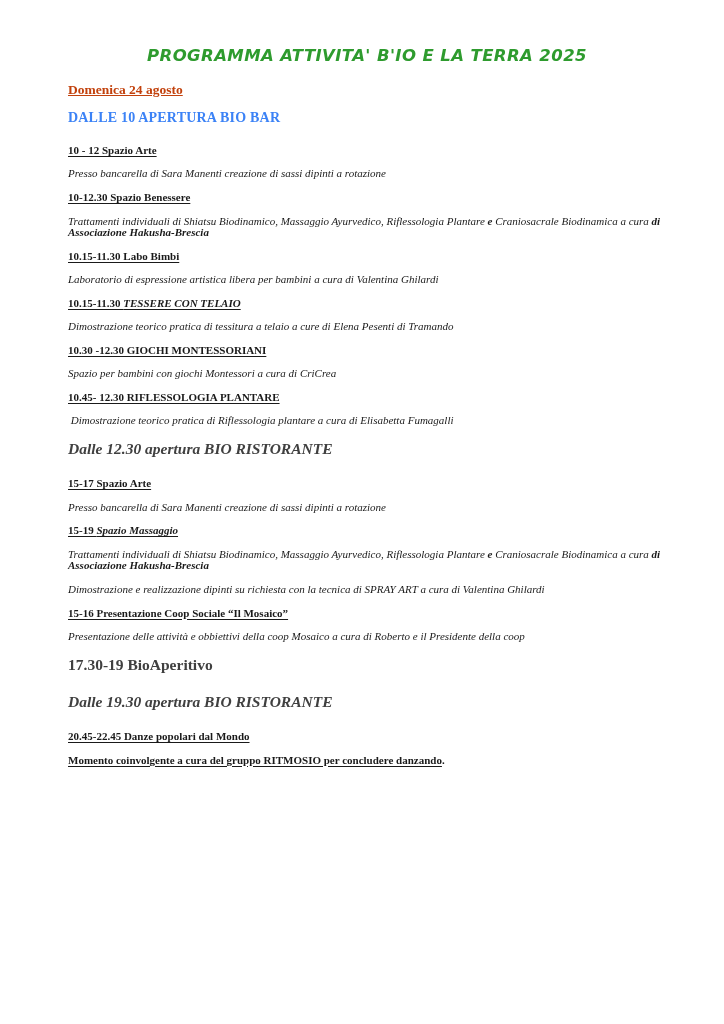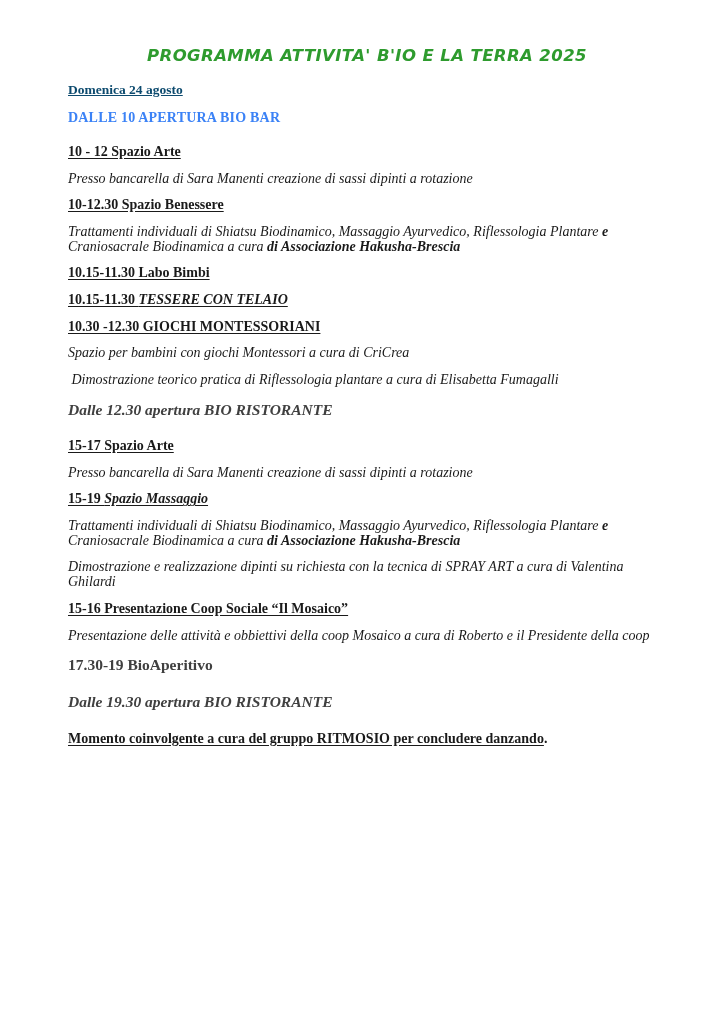--- a/index.html
+++ b/index.html
@@ -22,26 +22,26 @@
     font-family:"DejaVu Sans", sans-serif;
     font-weight:bold;
     font-style:italic;
     font-size:16.5px;
     letter-spacing:0.4px;
     color:#2E9B2E;
   }
   .line{
     margin:0 0 12px 0;
     line-height:1.05;
-    font-size:14px;
+    font-size:11px;
     white-space:pre-wrap;
     max-width:594px;
   }
   .t-date{
-    color:#0c4a6e;
+    color:#c2410c;
     font-weight:bold;
     font-size:13.5px;
     text-decoration:underline;
     margin-bottom:14px;
   }
   .t-hblue{
     color:#3b82f6;
     font-weight:bold;
     font-size:14px;
     letter-spacing:0.2px;
@@ -71,29 +71,33 @@
 <div class="page">
   <h1 class="doc-title">PROGRAMMA ATTIVITA' B'IO E LA TERRA 2025</h1>
   <div>
       <p class="line t-date"><span>Domenica 24 agosto</span></p>
       <p class="line t-hblue"><span>DALLE 10 APERTURA BIO BAR</span></p>
       <p class="line t-hblack"><span>10 - 12 Spazio Arte</span></p>
       <p class="line t-body"><span>Presso bancarella di Sara Manenti creazione di sassi dipinti a rotazione</span></p>
       <p class="line t-hblack"><span>10-12.30 Spazio Benessere</span></p>
       <p class="line t-body"><span>Trattamenti individuali di Shiatsu Biodinamico, Massaggio Ayurvedico, Riflessologia Plantare </span><span class="b">e</span><span> Craniosacrale Biodinamica a cura </span><span class="b">di Associazione Hakusha-Brescia</span></p>
       <p class="line t-hblack"><span>10.15-11.30 Labo Bimbi</span></p>
+      <p class="line t-body"><span>Laboratorio di espressione artistica libera per bambini a cura di Valentina Ghilardi</span></p>
       <p class="line t-hblack"><span>10.15-11.30 </span><span class="i">TESSERE CON TELAIO</span></p>
+      <p class="line t-body"><span>Dimostrazione teorico pratica di tessitura a telaio a cure di Elena Pesenti di Tramando</span></p>
       <p class="line t-hblack"><span>10.30 -12.30 GIOCHI MONTESSORIANI</span></p>
       <p class="line t-body"><span>Spazio per bambini con giochi Montessori a cura di CriCrea</span></p>
+      <p class="line t-hblack"><span>10.45- 12.30 RIFLESSOLOGIA PLANTARE</span></p>
       <p class="line t-body"><span> Dimostrazione teorico pratica di Riflessologia plantare a cura di Elisabetta Fumagalli</span></p>
       <p class="line t-hbig i"><span>Dalle 12.30 apertura BIO RISTORANTE</span></p>
       <p class="line t-hblack"><span>15-17 Spazio Arte</span></p>
       <p class="line t-body"><span>Presso bancarella di Sara Manenti creazione di sassi dipinti a rotazione</span></p>
       <p class="line t-hblack"><span>15-19 </span><span class="i">Spazio Massaggio</span></p>
       <p class="line t-body"><span>Trattamenti individuali di Shiatsu Biodinamico, Massaggio Ayurvedico, Riflessologia Plantare </span><span class="b">e</span><span> Craniosacrale Biodinamica a cura </span><span class="b">di Associazione Hakusha-Brescia</span></p>
       <p class="line t-body"><span>Dimostrazione e realizzazione dipinti su richiesta con la tecnica di SPRAY ART a cura di Valentina Ghilardi</span></p>
       <p class="line t-hblack"><span>15-16 Presentazione Coop Sociale “Il Mosaico”</span></p>
       <p class="line t-body"><span>Presentazione delle attività e obbiettivi della coop Mosaico a cura di Roberto e il Presidente della coop</span></p>
       <p class="line t-hbig"><span>17.30-19 BioAperitivo</span></p>
       <p class="line t-hbig i"><span>Dalle 19.30 apertura BIO RISTORANTE</span></p>
+      <p class="line t-hblack"><span>20.45-22.45 Danze popolari dal Mondo</span></p>
       <p class="line t-hblack"><span>Momento coinvolgente a cura del gruppo RITMOSIO per concludere danzando</span><span class="nu">.</span></p>
     </div>
 </div>
 
 </body></html>

